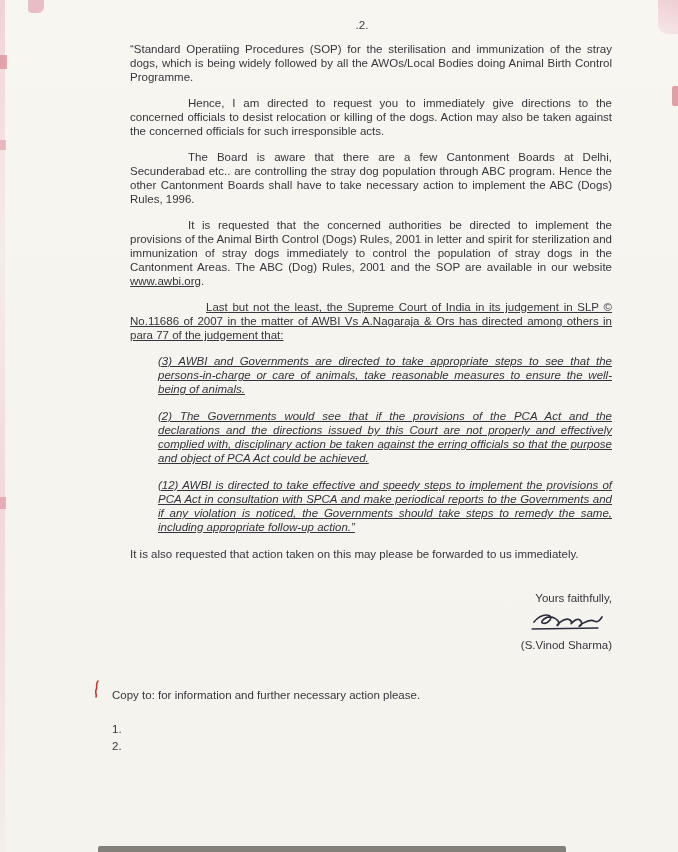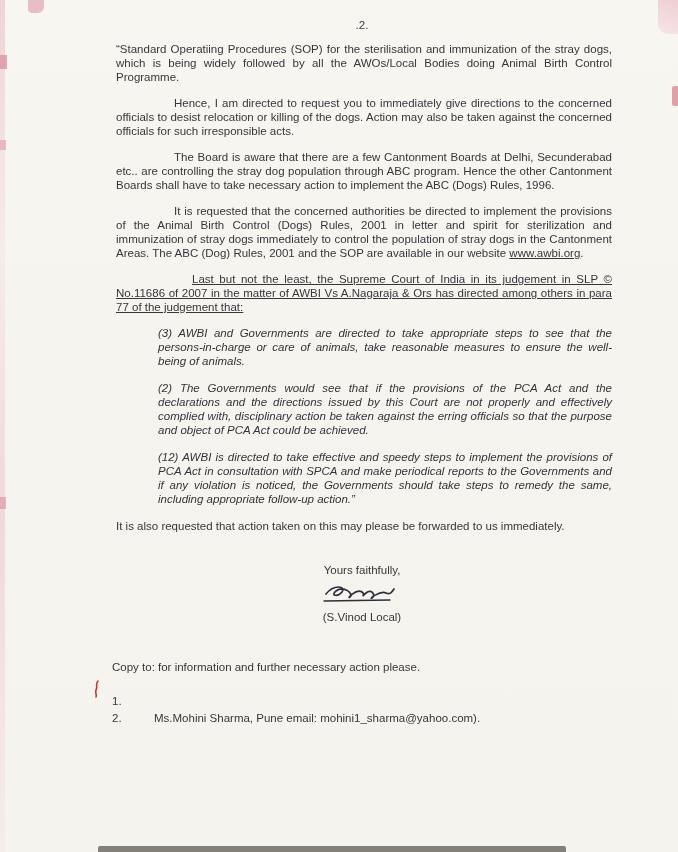--- a/index.html
+++ b/index.html
@@ -19,38 +19,39 @@
     font-size: 11.5px;
     line-height: 14px;
   }
   .page-number {
     text-align: center;
     margin: 0 0 10px 0;
     color: #3c3c44;
   }
   .para {
     text-align: justify;
-    margin: 0 0 12px 4px;
+    margin: 0 0 12px 18px;
   }
   .indent { text-indent: 58px; }
   .indent-lg { text-indent: 76px; text-decoration: underline; }
   .quote {
     font-style: italic;
     text-align: justify;
     margin: 0 0 13px 46px;
     color: #33333b;
+    text-decoration: underline;
   }
   .site-link {
     text-decoration: underline;
     color: inherit;
     cursor: pointer;
   }
   .closing {
     margin-top: 30px;
-    text-align: center;
+    text-align: right;
     line-height: 15px;
   }
   .closing .sig-wrap { margin: 2px 6px 0 0; }
   .copy-block { margin-top: 35px; }
   .copy-list { margin-top: 20px; }
   .copy-item { display: flex; margin-bottom: 3px; }
   .copy-item .num { width: 42px; flex: 0 0 42px; }
   
   .artifact { position: absolute; pointer-events: none; }
   .a-top-left { left: 28px; top: 0; width: 16px; height: 13px;
@@ -107,29 +108,28 @@
   <p class="para">It is also requested that action taken on this may please be forwarded to us immediately.</p>
 
   <div class="closing">
     <div>Yours faithfully,</div>
     <div class="sig-wrap">
       <svg width="78" height="26" viewBox="0 0 78 26">
         <path d="M6,14 C14,4 26,6 22,12 C18,17 10,16 16,11 C24,5 34,14 30,17 C26,20 36,8 42,12 C46,15 40,18 46,13 C52,8 56,16 52,18 C48,20 60,10 66,13 C70,15 72,12 74,9" stroke="#2e2e3e" stroke-width="1.7" fill="none" stroke-linecap="round"></path>
         <path d="M4,21 L70,20" stroke="#2e2e3e" stroke-width="1.3" fill="none" stroke-linecap="round"></path>
       </svg>
     </div>
-    <div>(S.Vinod Local)</div>
+    <div>(S.Vinod Sharma)</div>
   </div>
 
   <div class="copy-block">
     <div>Copy to: for information and further necessary action please.</div>
     <div class="copy-list">
       <div class="copy-item">
         <span class="num">1.</span>
       </div>
       <div class="copy-item">
         <span class="num">2.</span>
-        <span>Ms.Mohini Sharma, Pune email: mohini1_sharma@yahoo.com).</span>
       </div>
     </div>
   </div>
 
 </div>
 
 </body></html>

